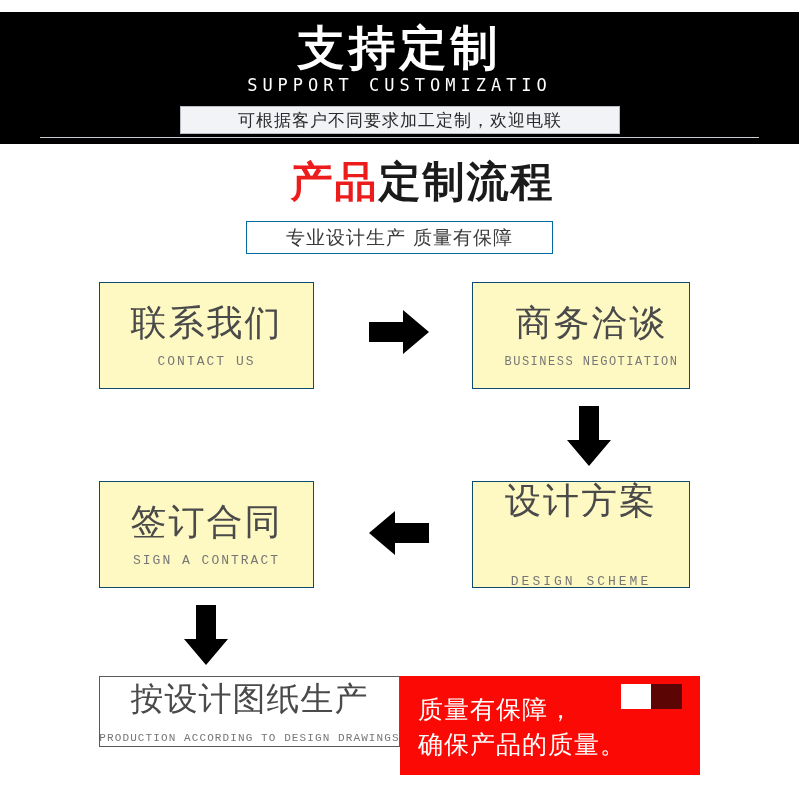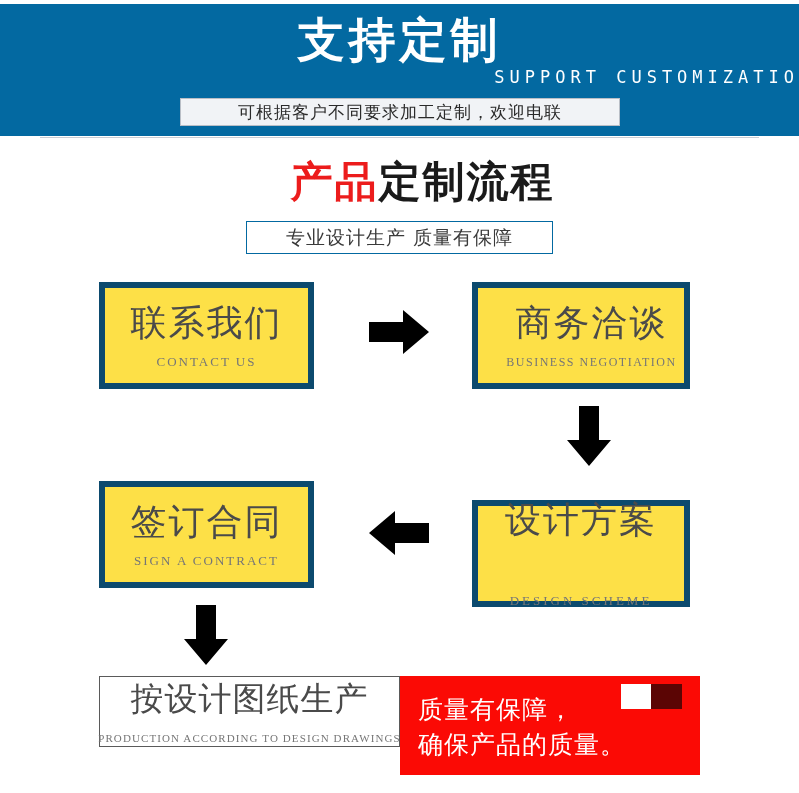--- a/index.html
+++ b/index.html
@@ -12,45 +12,45 @@
     height: 793px;
     font-family: "Liberation Sans", "DejaVu Sans", sans-serif;
     position: relative;
     overflow: hidden;
   }
 
   
   .banner {
     position: absolute;
     left: 0;
-    top: 4px;
+    top: 12px;
     width: 799px;
     height: 132px;
-    background: #0369a1;
+    background: #000000;
     box-sizing: border-box;
   }
   .banner-title {
     position: absolute;
     left: 0;
     top: 8px;
     width: 799px;
     text-align: center;
     color: #ffffff;
     font-size: 47px;
     font-weight: bold;
     letter-spacing: 4px;
     line-height: 56px;
     font-family: "DejaVu Sans", "Liberation Sans", sans-serif;
   }
   .banner-sub {
     position: absolute;
     left: 0;
     top: 62px;
     width: 799px;
-    text-align: right;
+    text-align: center;
     color: #ffffff;
     font-size: 17px;
     letter-spacing: 5px;
     line-height: 22px;
     font-family: "DejaVu Sans Mono", "Liberation Mono", monospace;
   }
   .banner-tagline-wrap {
     position: absolute;
     left: 180px;
     top: 94px;
@@ -110,50 +110,50 @@
   .section-sub {
     color: #3a3a3a;
     font-size: 19px;
     letter-spacing: 1px;
     font-family: "DejaVu Sans", "Liberation Sans", sans-serif;
   }
 
   
   .flow-box {
     position: absolute;
-    border: 6px solid #0c4a6e;
-    background: #fde047;
+    border: 1px solid #0c4a6e;
+    background: #fef9c3;
     box-sizing: border-box;
     display: flex;
     flex-direction: column;
     align-items: center;
     justify-content: center;
   }
   .flow-cn {
     color: #4a4a4a;
     font-size: 36px;
     letter-spacing: 2px;
     line-height: 46px;
     font-family: "DejaVu Sans", "Liberation Sans", sans-serif;
     white-space: nowrap;
   }
   .flow-en {
     color: #767676;
     font-size: 13px;
     letter-spacing: 2px;
     line-height: 18px;
     margin-top: 7px;
-    font-family: Liberation Serif, serif;
+    font-family: Liberation Mono, monospace;
     white-space: nowrap;
   }
 
   #box-contact  { left: 99px;  top: 282px; width: 215px; height: 107px; }
   #box-business { left: 472px; top: 282px; width: 218px; height: 107px; padding-left: 21px; }
   #box-contract { left: 99px;  top: 481px; width: 215px; height: 107px; }
-  #box-design   { left: 472px; top: 500px; width: 218px; height: 107px; gap: 42px; }
+  #box-design   { left: 472px; top: 481px; width: 218px; height: 107px; gap: 42px; }
 
   #box-business .flow-en { font-size: 12px; letter-spacing: 1.5px; }
   #box-design   .flow-en { letter-spacing: 3px; }
 
   
   .bottom-box {
     position: absolute;
     left: 99px;
     top: 676px;
     width: 301px;

